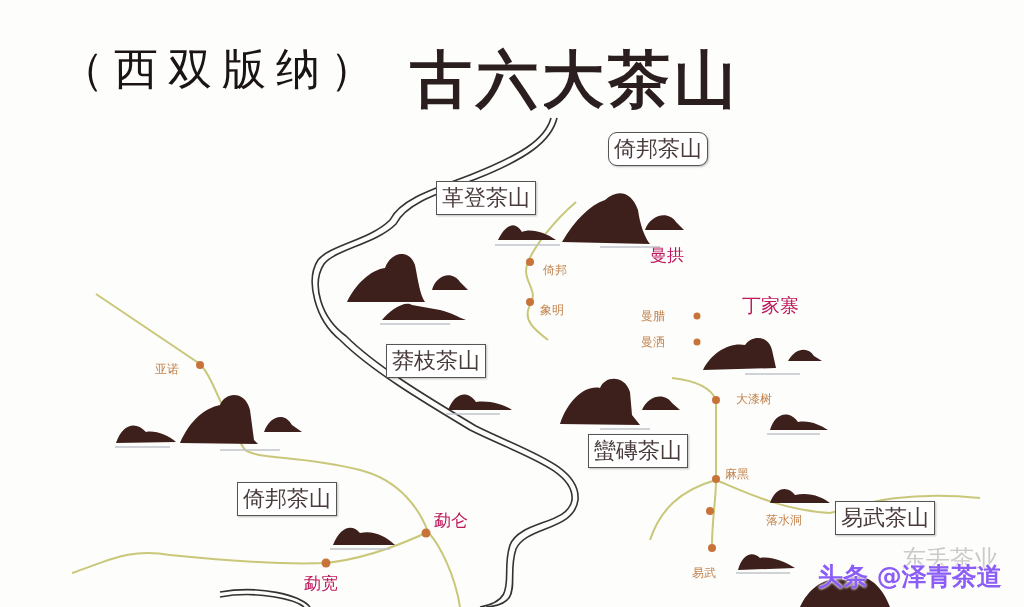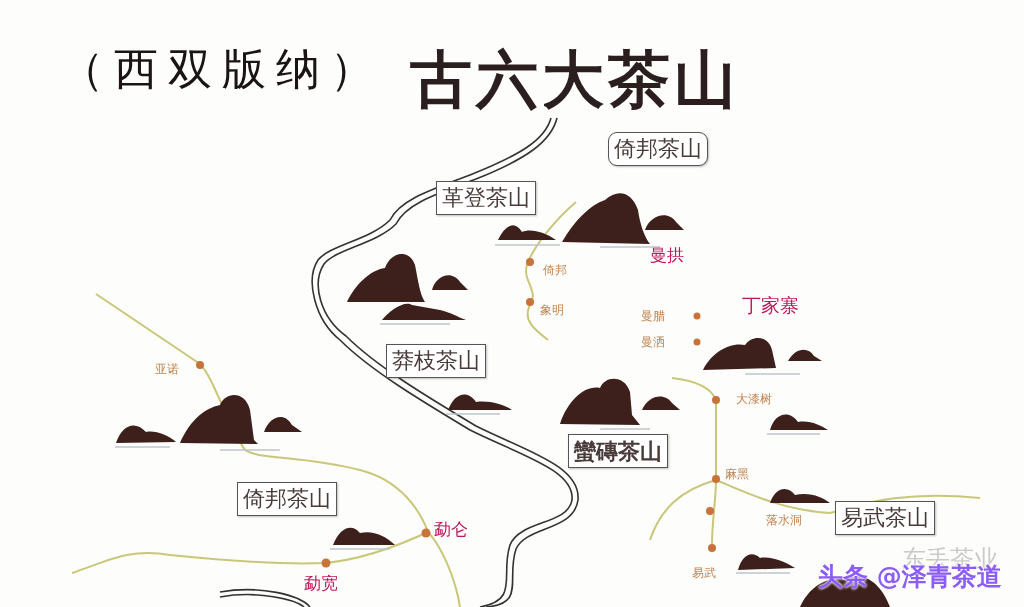--- a/index.html
+++ b/index.html
@@ -104,32 +104,32 @@
     <circle cx="326" cy="563" r="4.5"></circle>
   </g>
 </svg>
 
 <div class="abs title-sub">（西双版纳）</div>
 <div class="abs title-main">古六大茶山</div>
 
 <div class="abs mtn-label" style="left:608px;top:132px;border-radius:9px;">倚邦茶山</div>
 <div class="abs mtn-label" style="left:436px;top:181px;text-align:center;">革登茶山</div>
 <div class="abs mtn-label" style="left:386px;top:344px;">莽枝茶山</div>
-<div class="abs mtn-label" style="left:568px;top:434px;font-weight:bold;">蠻磚茶山</div>
+<div class="abs mtn-label" style="left:588px;top:434px;">蠻磚茶山</div>
 <div class="abs mtn-label" style="left:237px;top:482px;">倚邦茶山</div>
 <div class="abs mtn-label" style="left:835px;top:501px;">易武茶山</div>
 
 <div class="abs village-dark" style="left:650px;top:244px;">曼拱</div>
 <div class="abs village" style="left:543px;top:262px;">倚邦</div>
 <div class="abs village" style="left:540px;top:302px;">象明</div>
 <div class="abs village-dark" style="left:742px;top:293px;font-size:19px;">丁家寨</div>
 <div class="abs village" style="left:641px;top:308px;">曼腊</div>
 <div class="abs village" style="left:641px;top:334px;">曼洒</div>
 <div class="abs village" style="left:155px;top:361px;">亚诺</div>
 <div class="abs village" style="left:724px;top:391px;margin-left:12px;">大漆树</div>
 <div class="abs village" style="left:725px;top:466px;">麻黑</div>
 <div class="abs village" style="left:718px;top:512px;margin-left:48px;">落水洞</div>
 <div class="abs village" style="left:692px;top:565px;">易武</div>
-<div class="abs village-dark" style="left:434px;top:509px;margin-top:9px;">勐仑</div>
+<div class="abs village-dark" style="left:434px;top:509px;">勐仑</div>
 <div class="abs village-dark" style="left:304px;top:572px;">勐宽</div>
 
 <div class="abs watermark2">东丢茶业</div>
 <div class="abs watermark">头条 @泽青茶道</div>
 
 </body></html>

